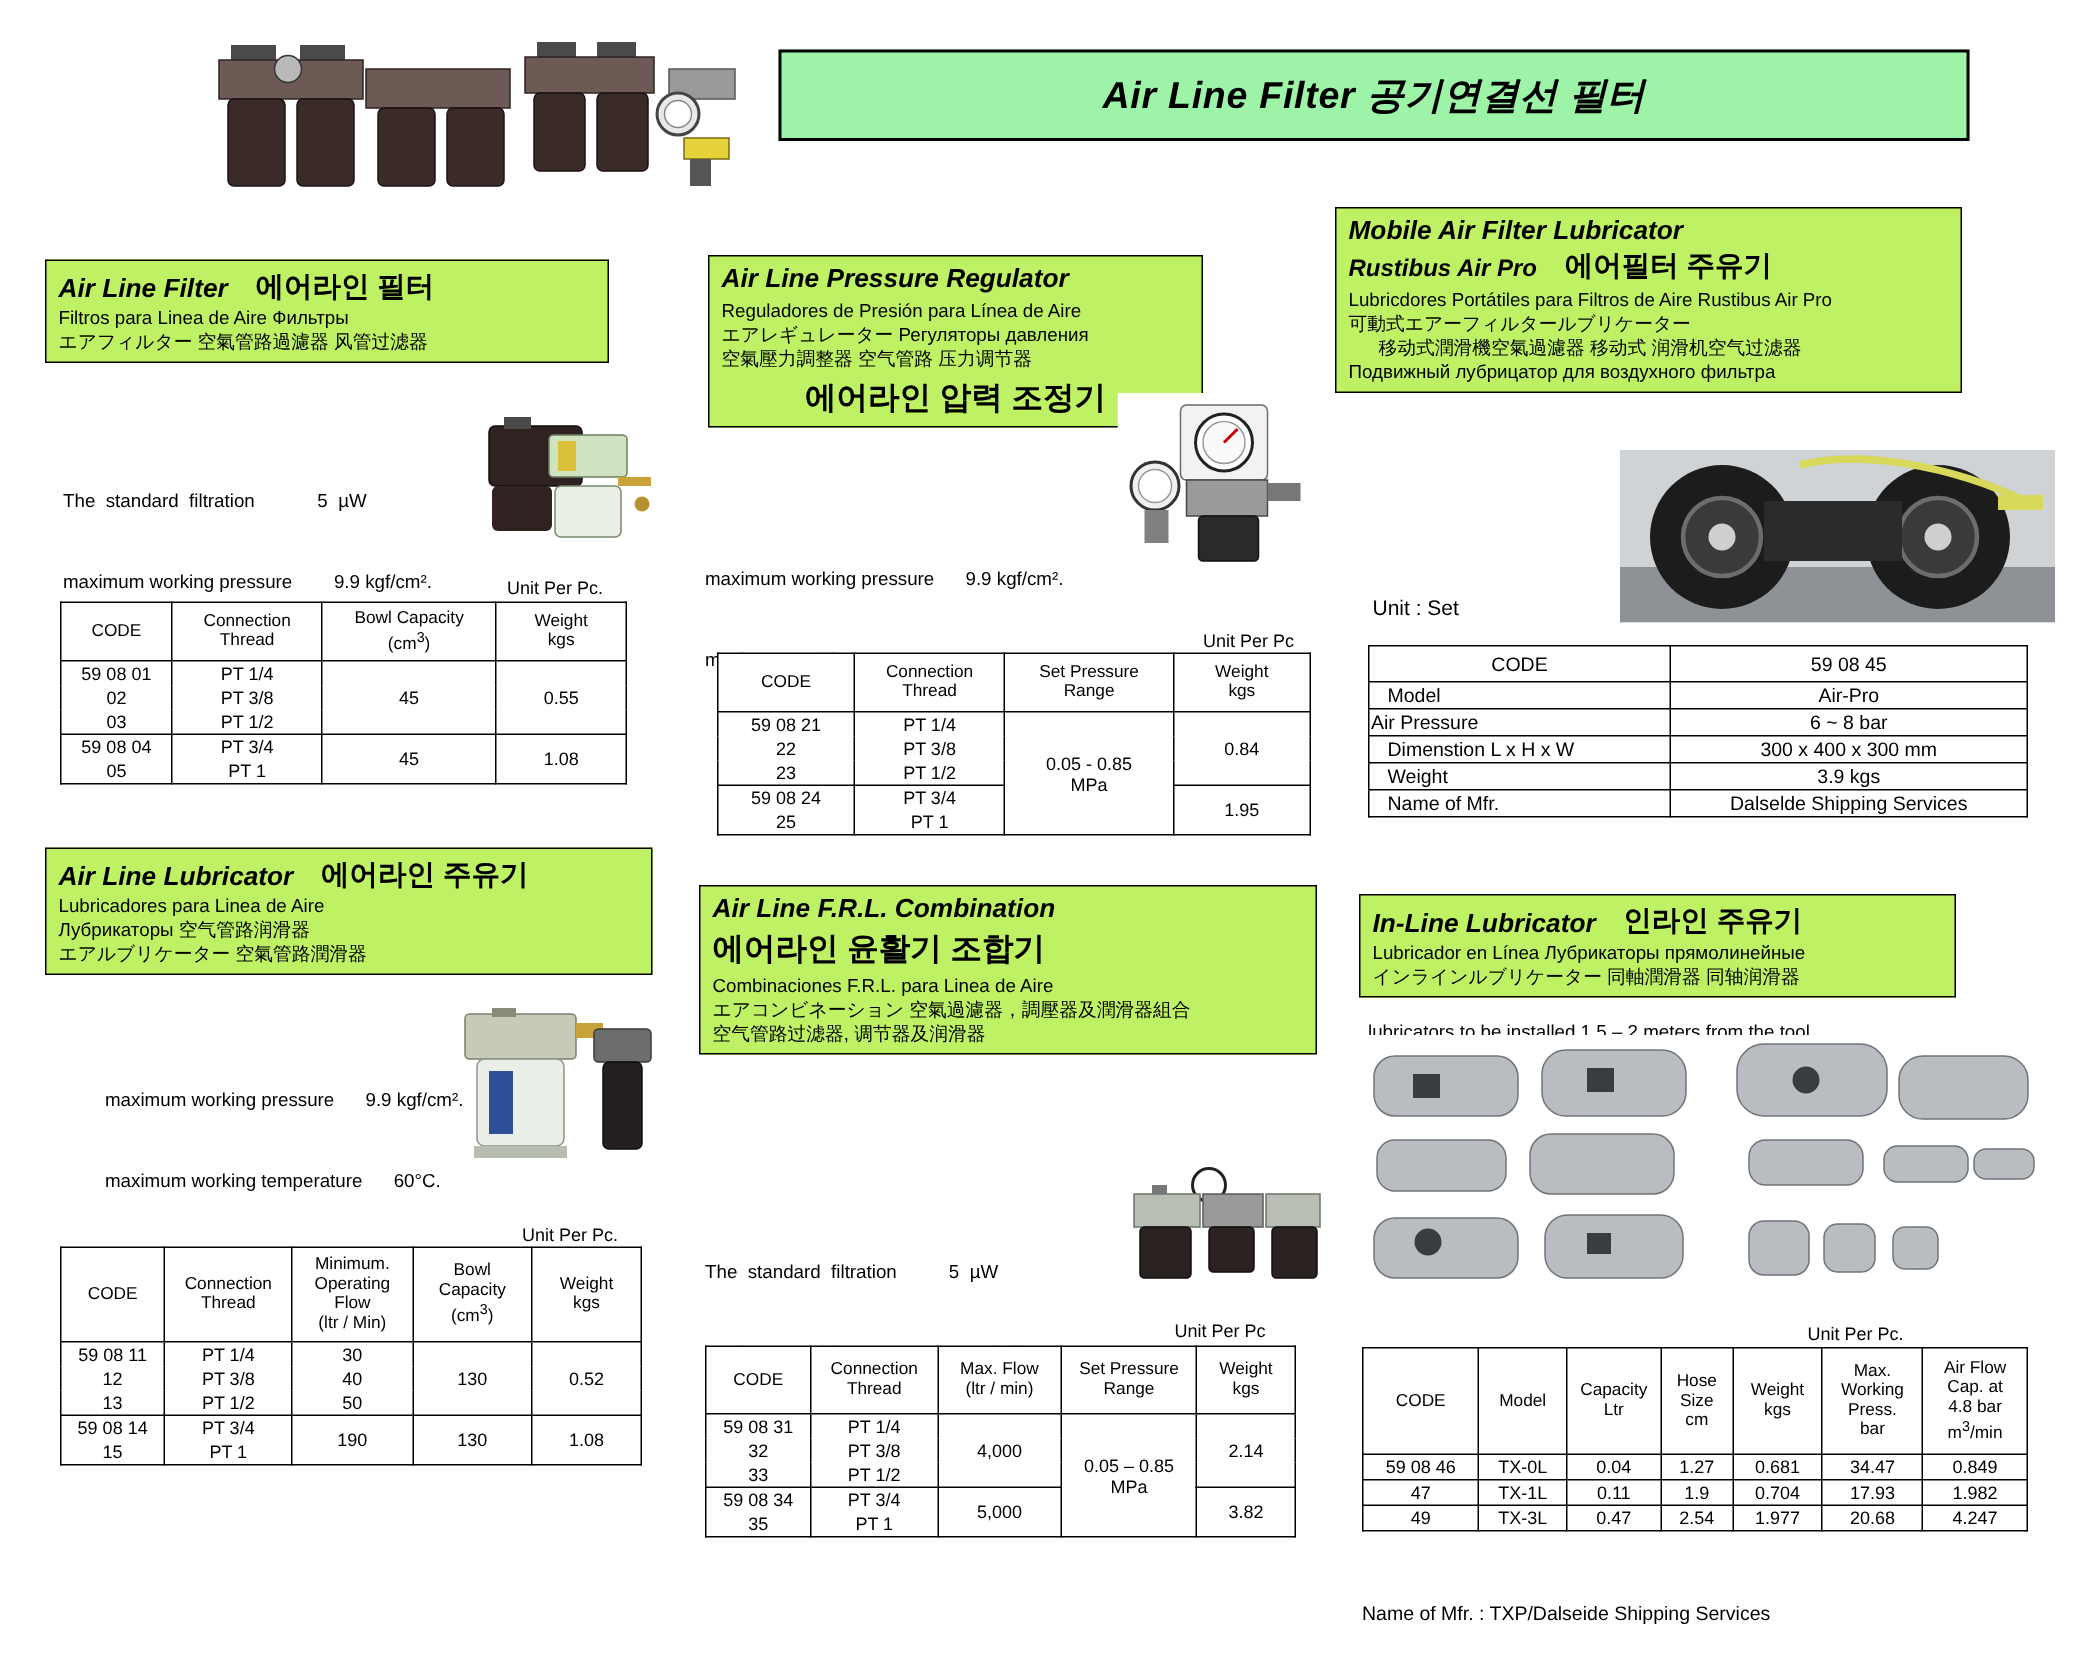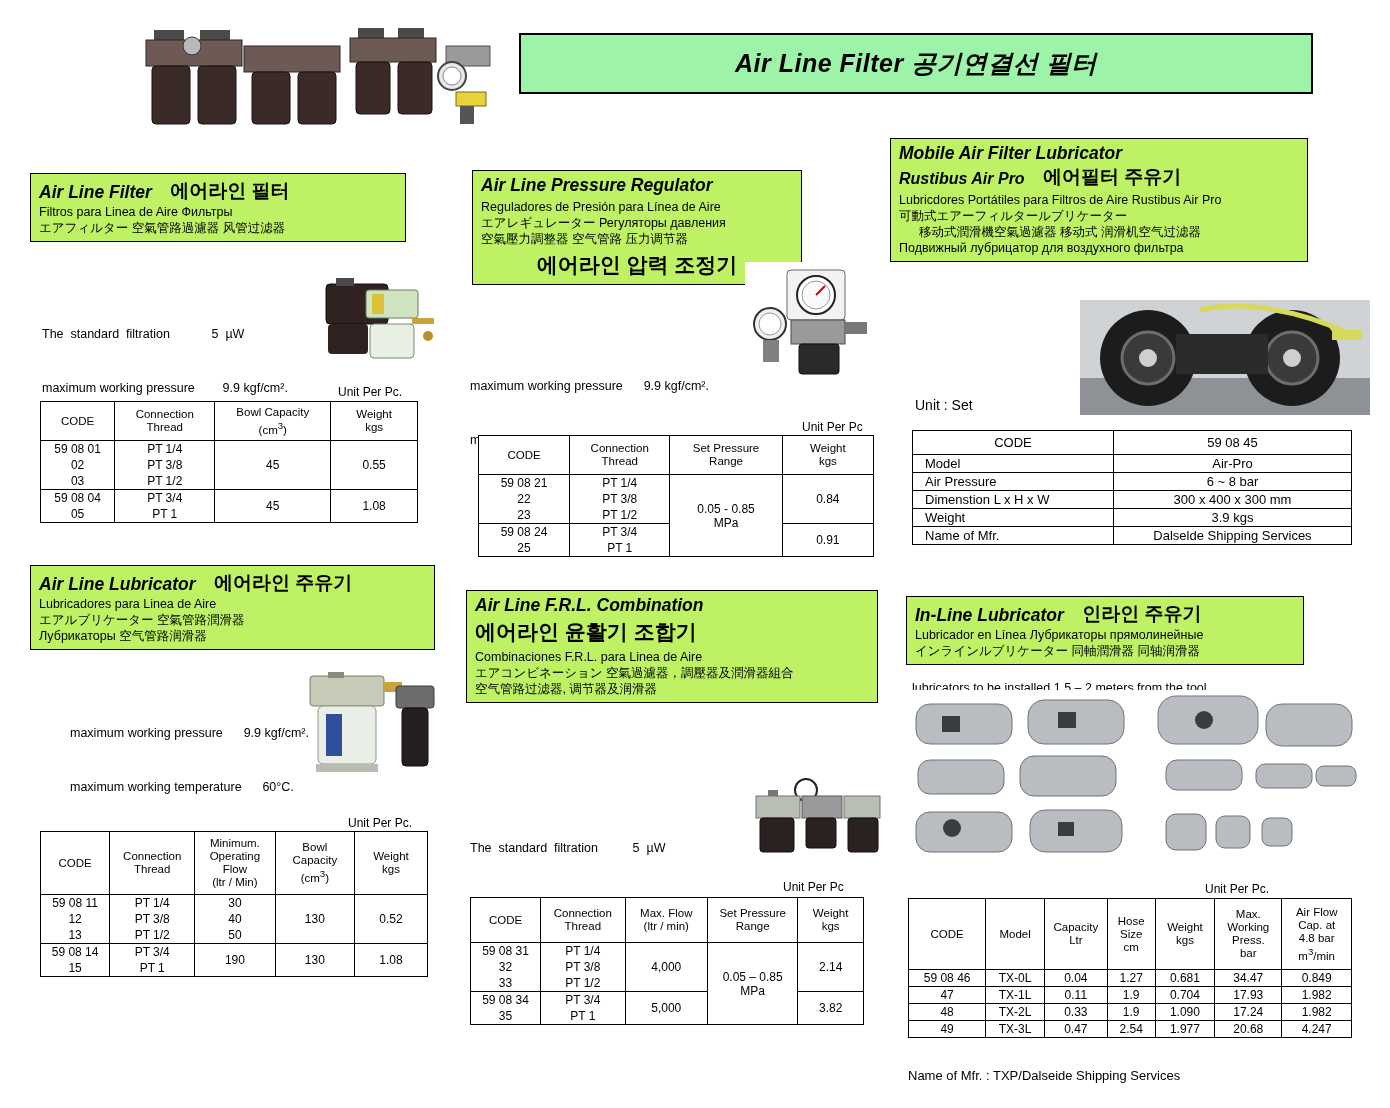--- a/index.html
+++ b/index.html
@@ -173,22 +173,22 @@
     </tr>
   </tbody>
     </table>
 
   <div class="abs hdr" style="left:30px;top:565px;width:405px;">
     <div>
       <span class="h1">Air Line Lubricator</span>
       <span class="kr">에어라인 주유기</span>
     </div>
     <div class="sub">Lubricadores para Linea de Aire</div>
+    <div class="sub">Лубрикаторы       空气管路润滑器</div>
     <div class="sub">エアルブリケーター       空氣管路潤滑器</div>
-    <div class="sub">Лубрикаторы       空气管路润滑器</div>
   </div>
 
   <div class="abs photo-lub">
     <svg width="150" height="118" viewBox="0 0 150 118">
       <rect x="0" y="0" width="150" height="118" fill="#ffffff"></rect>
       <rect x="10" y="4" width="74" height="30" rx="3" fill="#c8c9b6" stroke="#7d7e6e"></rect>
       <rect x="28" y="0" width="16" height="6" fill="#8a8a7a"></rect>
       <rect x="84" y="10" width="18" height="10" fill="#c9a23a"></rect>
       <rect x="18" y="34" width="58" height="58" rx="5" fill="#e9eee6" stroke="#8d968a"></rect>
       <rect x="26" y="42" width="16" height="42" fill="#2f4f9b"></rect>
@@ -296,21 +296,21 @@
       <td class="code nb nb2">22</td>
       <td class="nb nb2">PT 3/8</td>
     </tr>
     <tr>
       <td class="code nb">23</td>
       <td class="nb">PT 1/2</td>
     </tr>
     <tr>
       <td class="code nb2">59 08 24</td>
       <td class="nb2">PT 3/4</td>
-      <td rowspan="2">0.91</td>
+      <td rowspan="2">1.95</td>
     </tr>
     <tr>
       <td class="code nb">25</td>
       <td class="nb">PT 1</td>
     </tr>
   </tbody>
     </table>
 
   <div class="abs hdr" style="left:466px;top:590px;width:412px;">
     <div class="h1">Air Line F.R.L. Combination</div>
@@ -413,21 +413,21 @@
     <tbody>
         <tr>
       <td style="width:200px;height:21px;text-align:center;">CODE</td>
       <td class="code" style="width:240px;">59 08 45</td>
     </tr>
     <tr>
       <td style="text-align:left;padding-left:12px;">Model</td>
       <td>Air-Pro</td>
     </tr>
     <tr>
-      <td style="text-align:left;padding-left:12px;">Air Pressure</td>
+      <td style="text-align:left;padding-left:1px;">Air Pressure</td>
       <td>6 ~ 8 bar</td>
     </tr>
     <tr>
       <td style="text-align:left;padding-left:12px;">Dimenstion L x H x W</td>
       <td>300 x 400 x 300 mm</td>
     </tr>
     <tr>
       <td style="text-align:left;padding-left:12px;">Weight</td>
       <td>3.9 kgs</td>
     </tr>
@@ -503,29 +503,20 @@
     <tr>
       <td class="code">47</td>
       <td>TX-1L</td>
       <td>0.11</td>
       <td>1.9</td>
       <td>0.704</td>
       <td>17.93</td>
       <td>1.982</td>
     </tr>
     <tr>
-      <td class="code">48</td>
-      <td>TX-2L</td>
-      <td>0.33</td>
-      <td>1.9</td>
-      <td>1.090</td>
-      <td>17.24</td>
-      <td>1.982</td>
-    </tr>
-    <tr>
       <td class="code">49</td>
       <td>TX-3L</td>
       <td>0.47</td>
       <td>2.54</td>
       <td>1.977</td>
       <td>20.68</td>
       <td>4.247</td>
     </tr>
   </tbody>
     </table>

